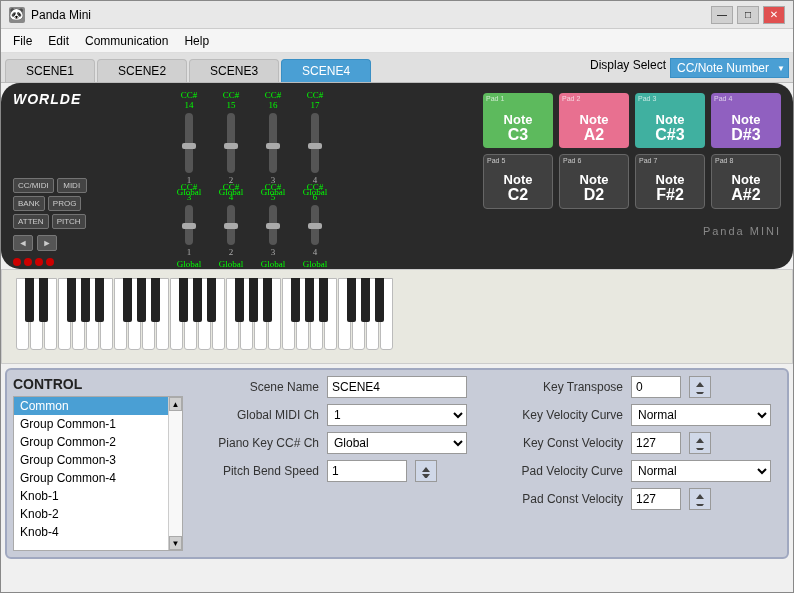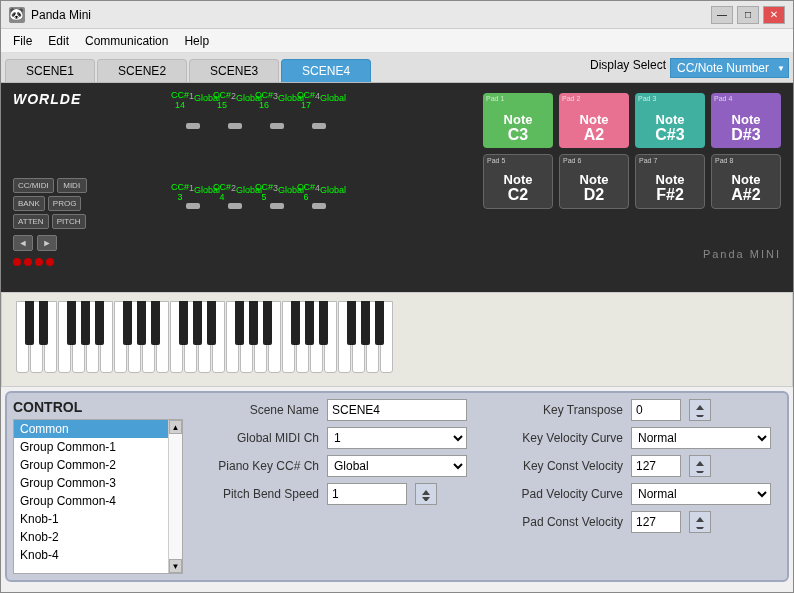--- a/index.html
+++ b/index.html
@@ -116,36 +116,38 @@
       top: 50%;
       transform: translateY(-50%);
       font-size: 8px;
       color: white;
       pointer-events: none;
     }
 
     
     .device-area {
       background: #2a2a2a;
-      height: 209px;
+      height: 186px;
       padding: 8px 24px;
       position: relative;
+      border-radius: 19px;
     }
     .worlde-logo {
       color: #ffffff;
       font-size: 14px;
       font-weight: bold;
       font-style: italic;
       letter-spacing: 1px;
     }
     .slider-group {
       display: flex;
-      flex-direction: row;
-      align-items: flex-start;
+      flex-direction: column;
+      align-items: center;
       width: 36px;
+      font-family: Liberation Serif, serif;
     }
     .slider-label {
       color: #00ff00;
       font-size: 9px;
       text-align: center;
       line-height: 1.1;
     }
     .slider-track {
       width: 8px;
       height: 60px;

